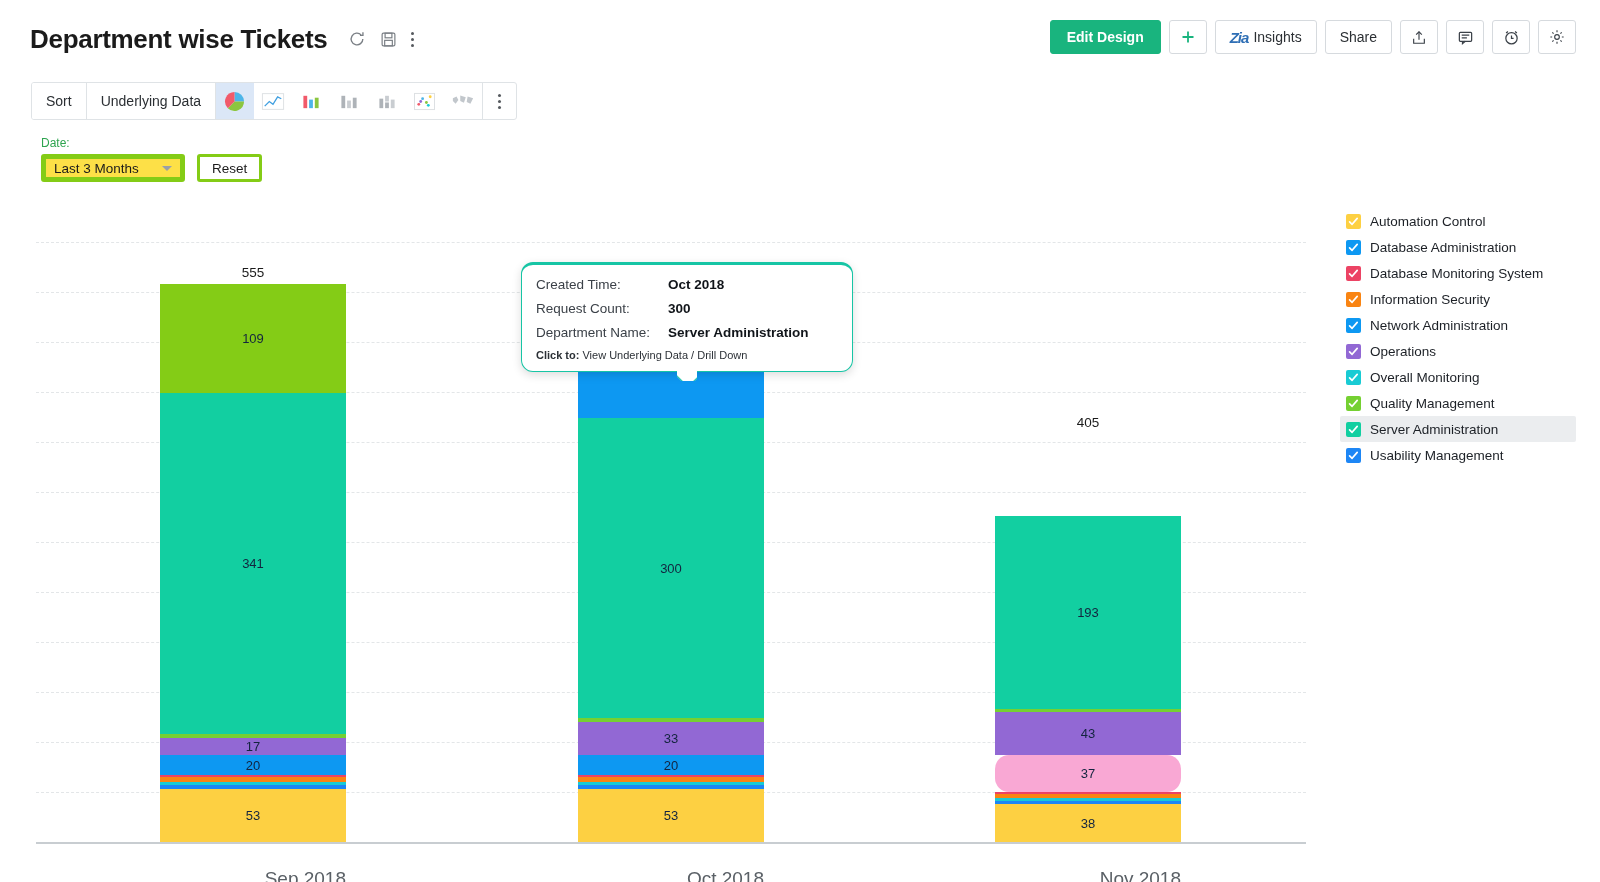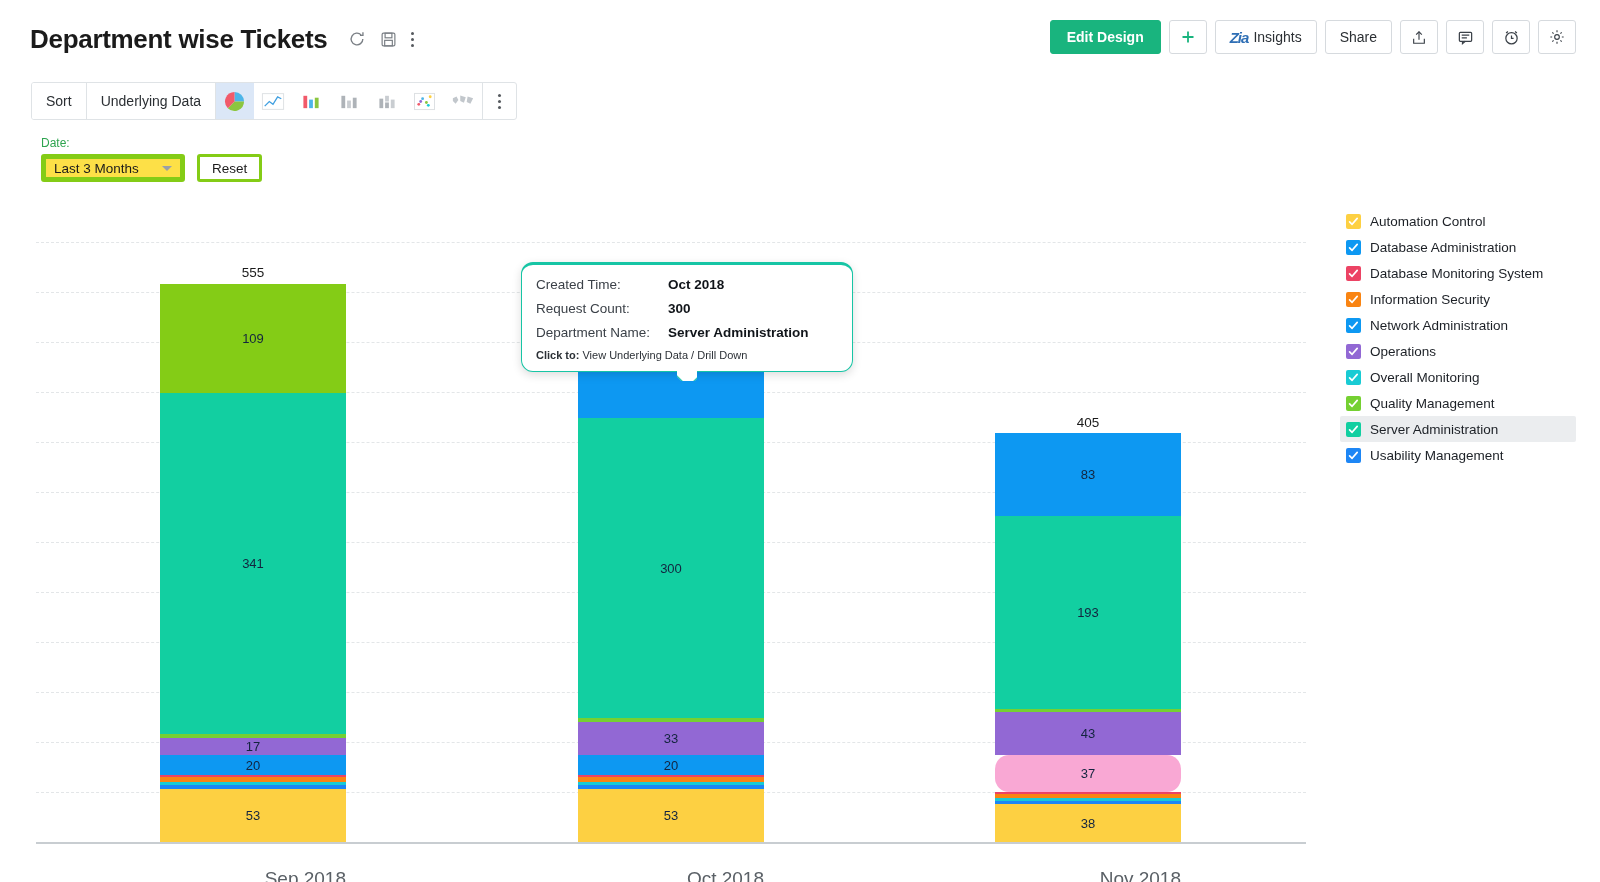--- a/index.html
+++ b/index.html
@@ -380,21 +380,20 @@
         <div class="bar" style="left: 959px; width: 186px; height: 405px;">
           <div class="seg" style="background: rgb(253, 208, 66); height: 38px; bottom: 0px;">38</div>
           <div class="seg" style="background: rgb(29, 134, 245); height: 3px; bottom: 38px;"></div>
           <div class="seg" style="background: rgb(25, 203, 212); height: 3px; bottom: 41px;"></div>
           <div class="seg" style="background: rgb(249, 132, 18); height: 4px; bottom: 44px;"></div>
           <div class="seg" style="background: rgb(236, 67, 100); height: 2px; bottom: 48px;"></div>
           <div class="seg" style="background: #f9a8d4; height: 37px; bottom: 50px; border-radius: 14px;">37</div>
           <div class="seg" style="background: rgb(146, 104, 212); height: 43px; bottom: 87px;">43</div>
           <div class="seg" style="background: rgb(117, 208, 50); height: 3px; bottom: 130px;"></div>
           <div class="seg" style="background: rgb(18, 207, 161); height: 193px; bottom: 133px;">193</div>
-          <div class="seg" style="background: rgb(13, 152, 242); height: 83px; bottom: 326px;">83</div>
         </div>
       </div>
   </div>
 
   <div class="tooltip">
     <div class="tt-row">
       <span class="tt-key">Created Time:</span>
       <span class="tt-val">Oct 2018</span>
     </div>
     <div class="tt-row">

